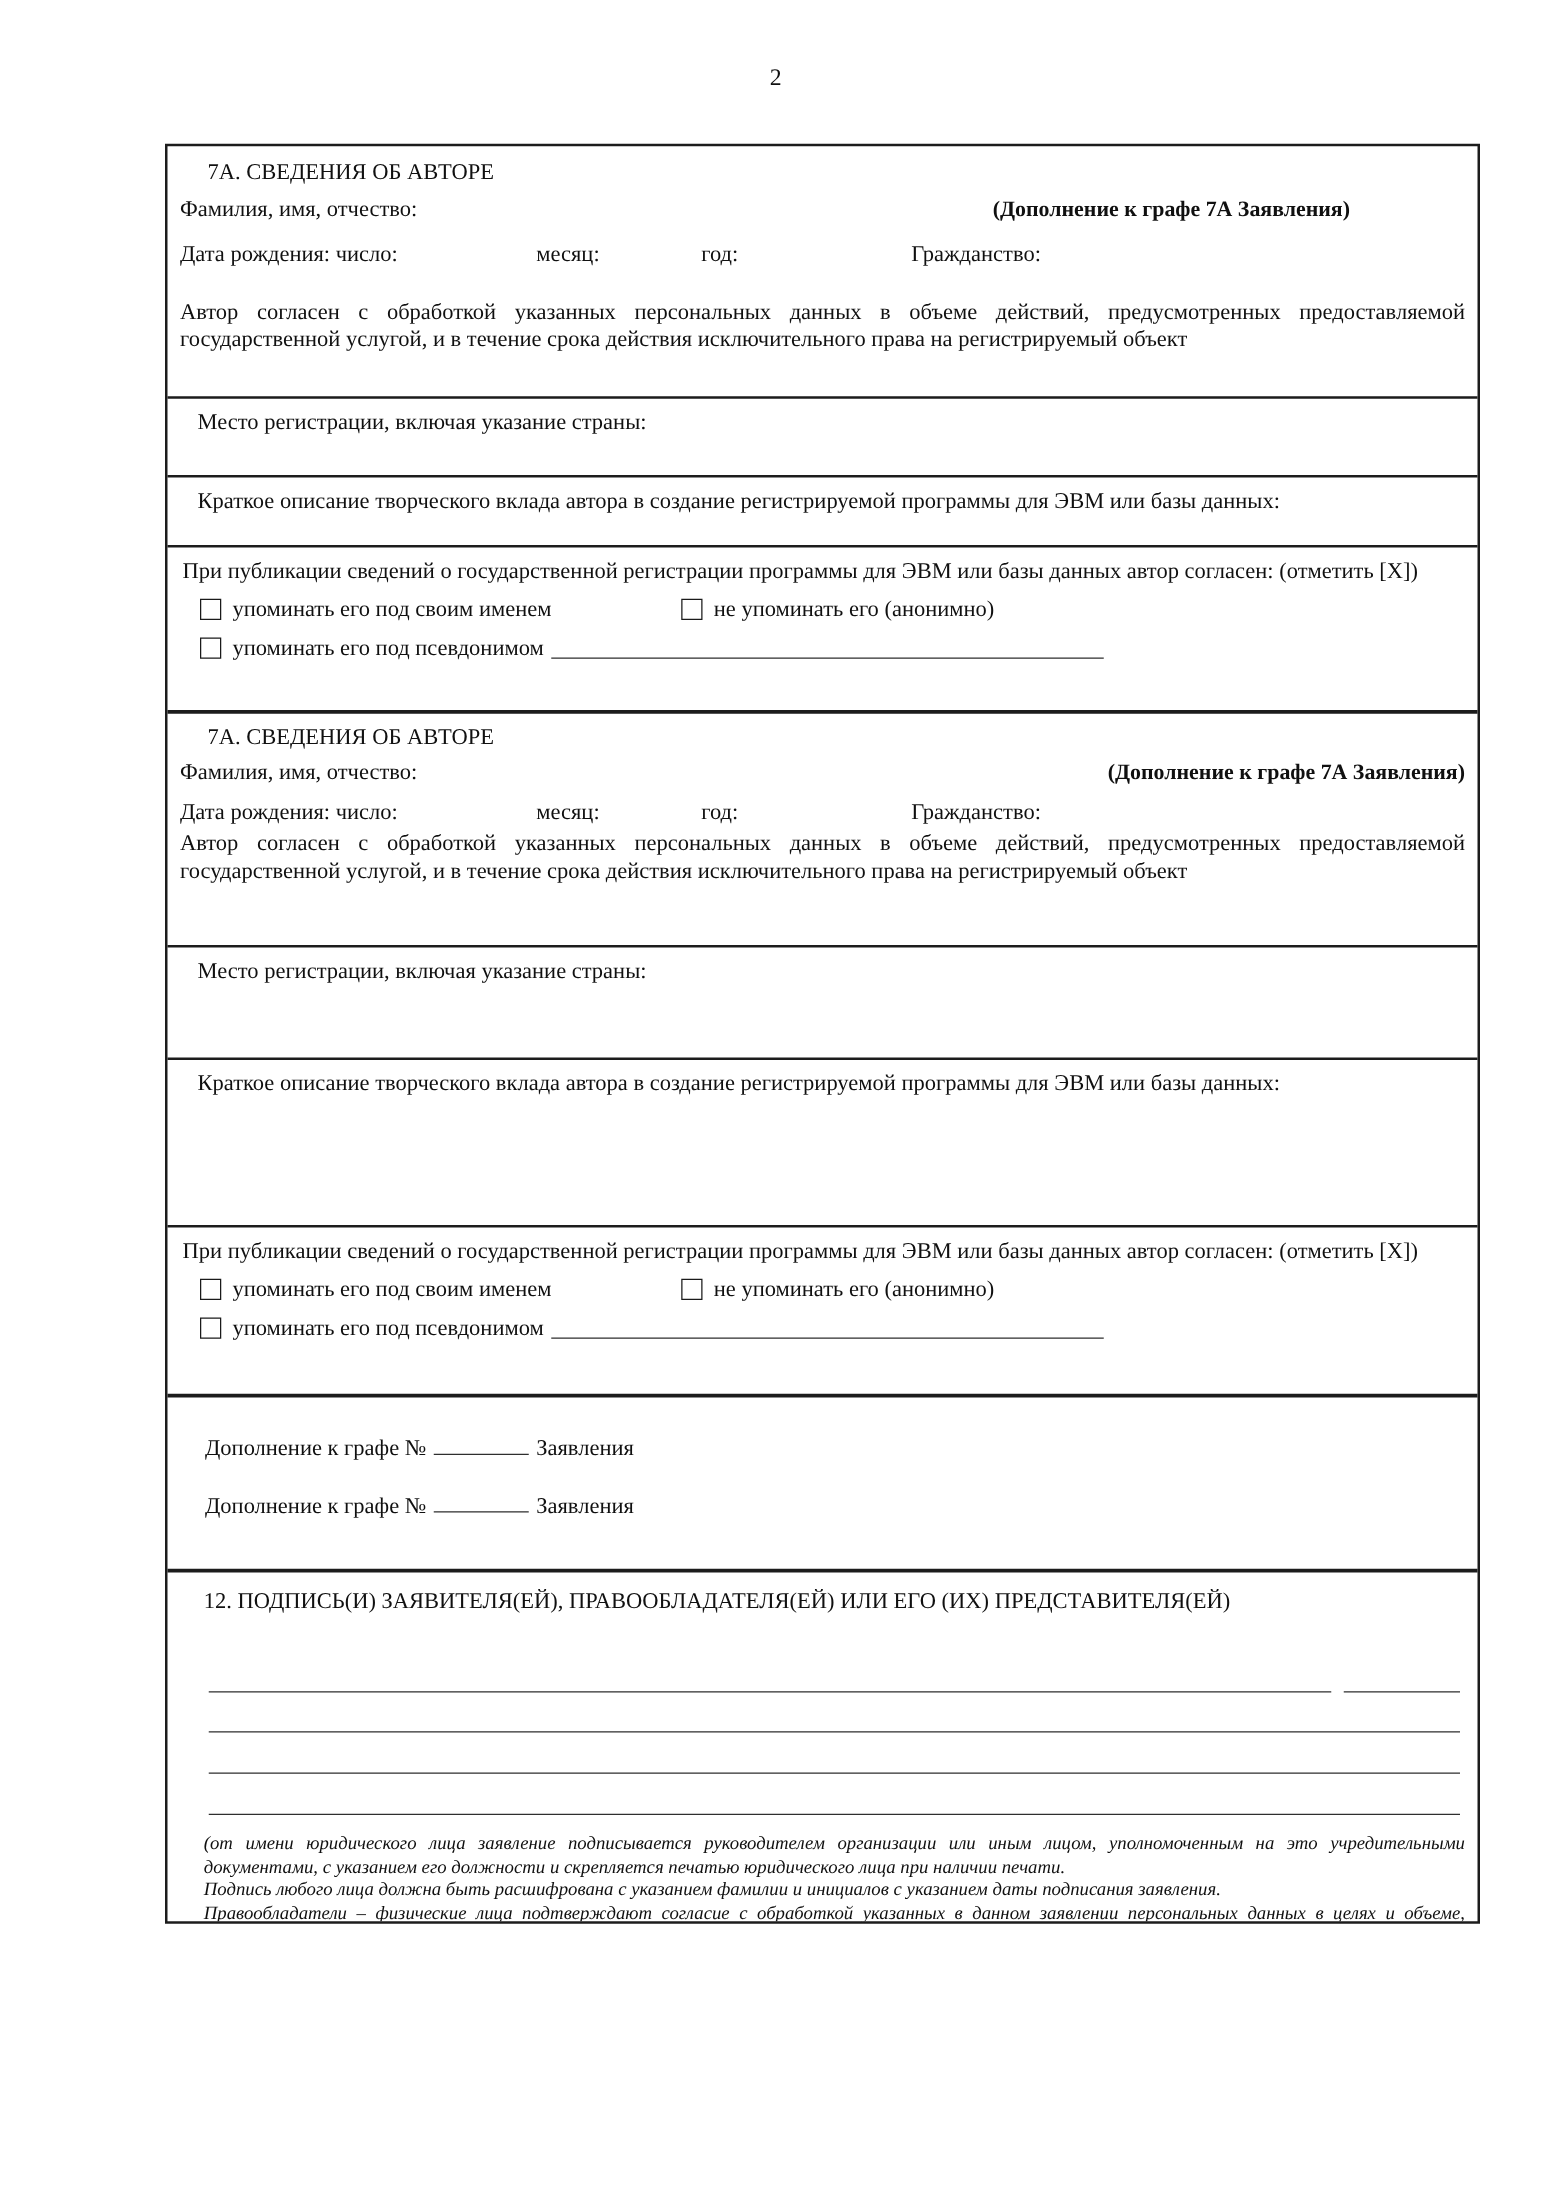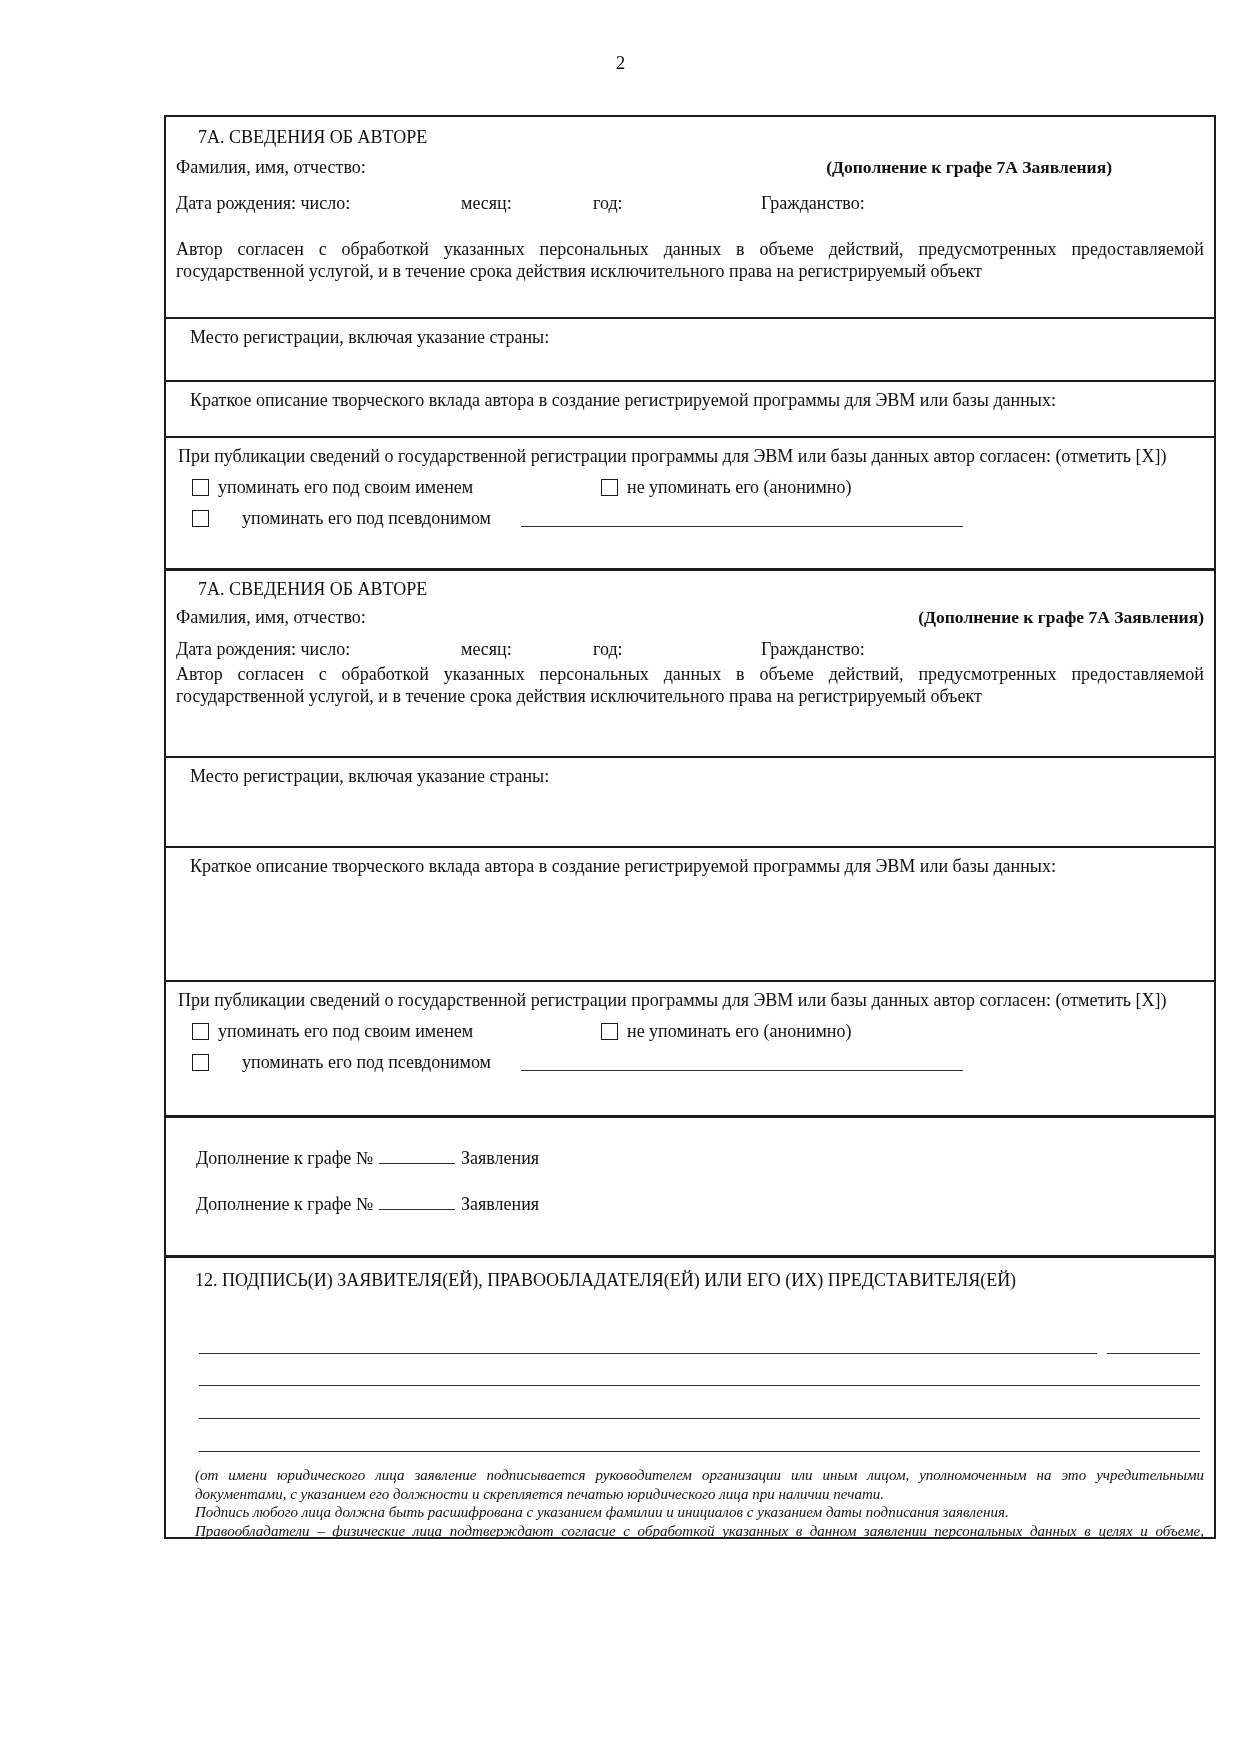--- a/index.html
+++ b/index.html
@@ -9,42 +9,42 @@
     position:relative;
     font-family:"Liberation Serif","DejaVu Serif",serif;
     color:#101010;
     -webkit-font-smoothing:antialiased;
   }
   .page-number{
     position:absolute;top:52px;left:0;right:0;
     text-align:center;font-size:19px;
   }
   .form{
-    position:absolute;top:115px;left:164px;width:1052px;height:1424px;
+    position:absolute;top:115px;left:132px;width:1052px;height:1424px;
     border:2px solid #1c1c1c;
     display:flex;flex-direction:column;
     box-sizing:border-box;
     font-size:18px;line-height:1.22;
   }
   .row{box-sizing:border-box;border-bottom:2px solid #1c1c1c;padding:0 10px;overflow:hidden;}
   .row.thick{border-bottom-width:3px;padding-left:12px;}
   .row.last{border-bottom:none;flex:1;padding-left:29px;}
   .sec-title{margin:10px 0 0 22px;}
   .name-row{display:flex;justify-content:space-between;align-items:baseline;margin-top:8px;}
   .bold-note{font-weight:bold;font-size:17.5px;white-space:nowrap;}
   .note-inset{padding-right:92px;}
   .birth-row{display:flex;margin-top:14px;}
   .birth-row .seg1{width:258px;}
   .birth-row .seg2{width:132px;margin-left:27px;}
   .birth-row .seg3{width:168px;}
   .consent{ text-align:justify;margin-top:24px;}
   .consent.tight{margin-top:3px;}
   .row-label{margin-top:8px;margin-left:14px;}
   .pub-text{text-align:justify;margin-top:8px;}
-  .cb-row{display:flex;align-items:center;margin-top:9px;margin-left:14px;gap:24px;}
+  .cb-row{display:flex;align-items:center;margin-top:9px;margin-left:14px;}
   .cb-col1{width:385px;display:flex;align-items:center;}
   .cb-col2{display:flex;align-items:center;}
   .checkbox{
     width:17px;height:17px;box-sizing:border-box;
     border:1.6px solid #1a1a1a;background:#fff;
     margin-right:9px;flex:0 0 auto;
   }
   .fill-line{display:inline-block;border-bottom:1.4px solid #2e2e2e;height:15px;vertical-align:baseline;}
   .pseudo-line{width:442px;margin-left:6px;}
   .add-line{width:76px;margin:0 6px;}

